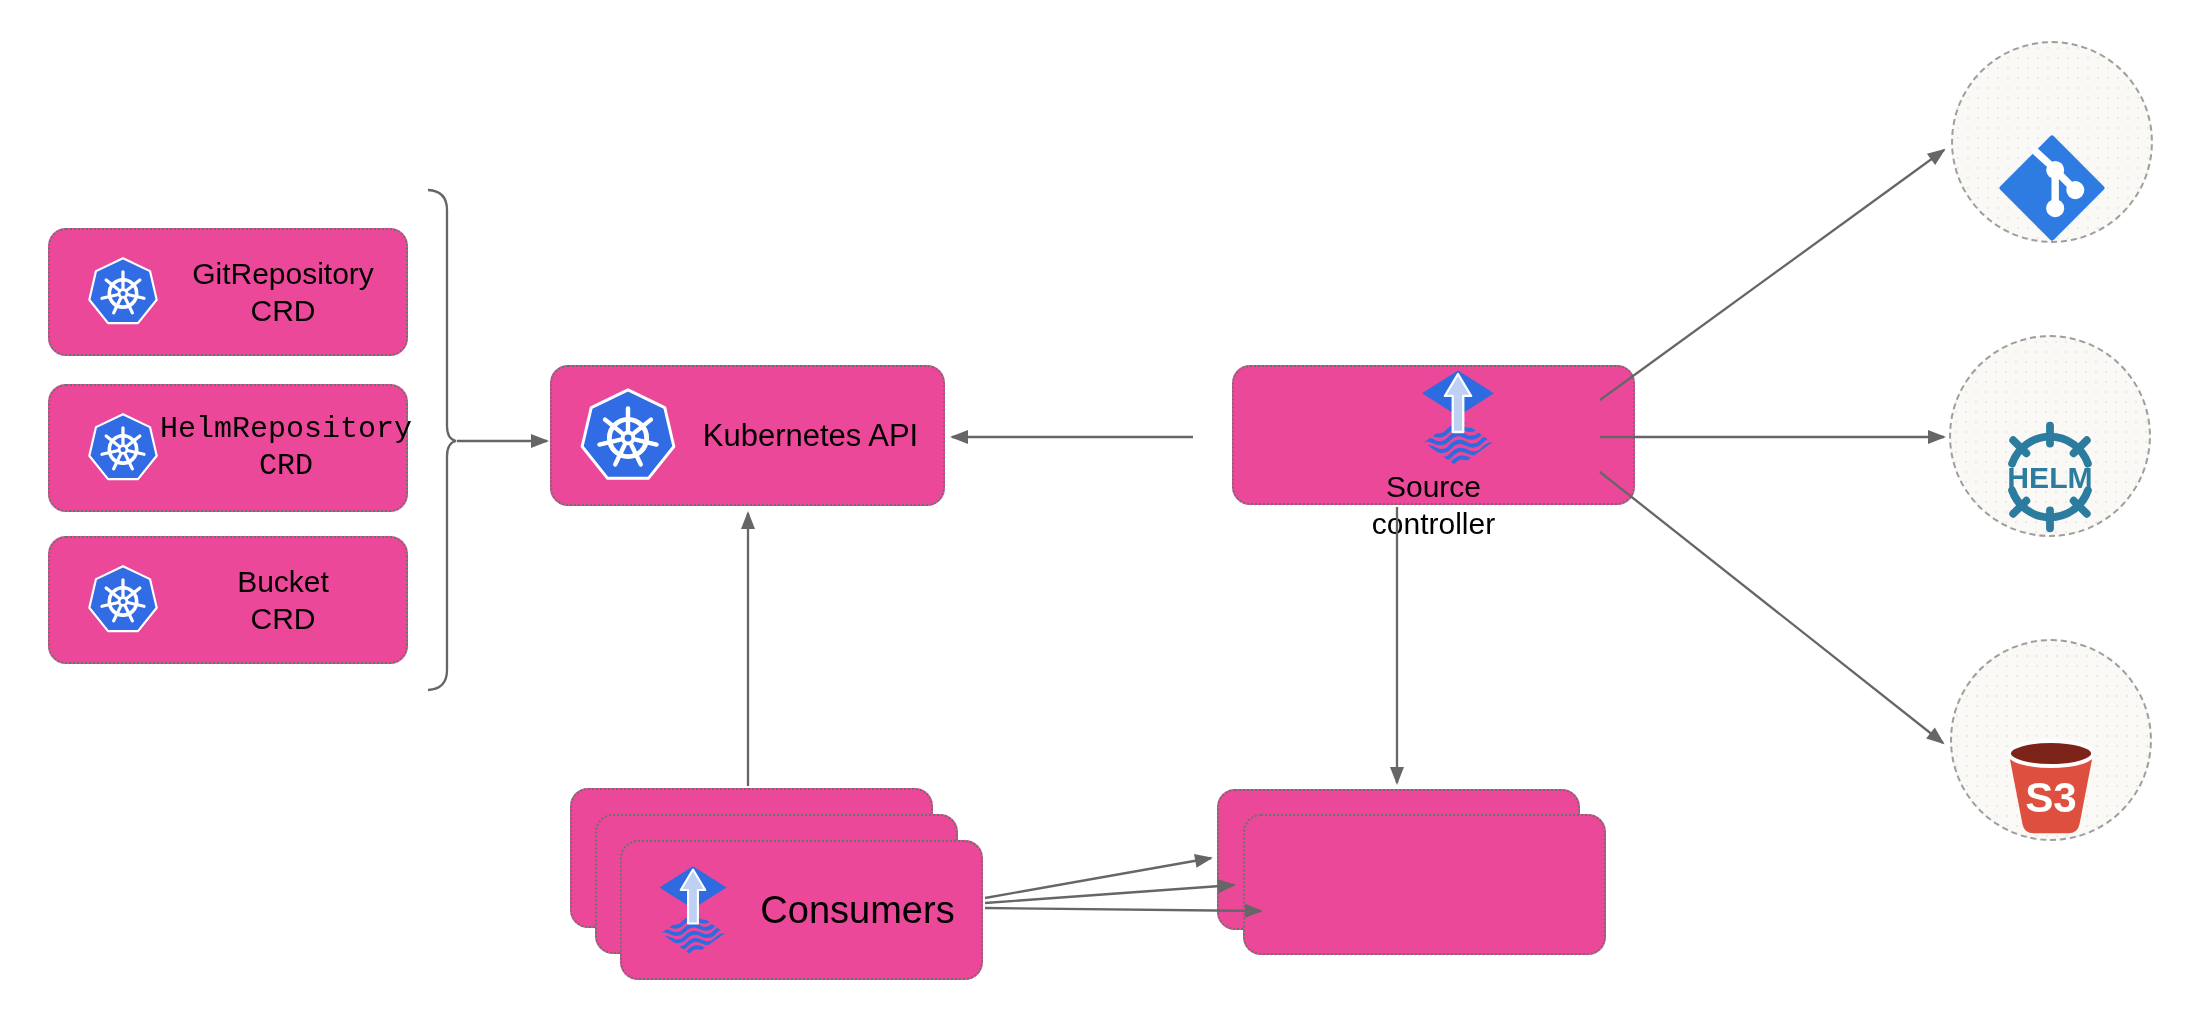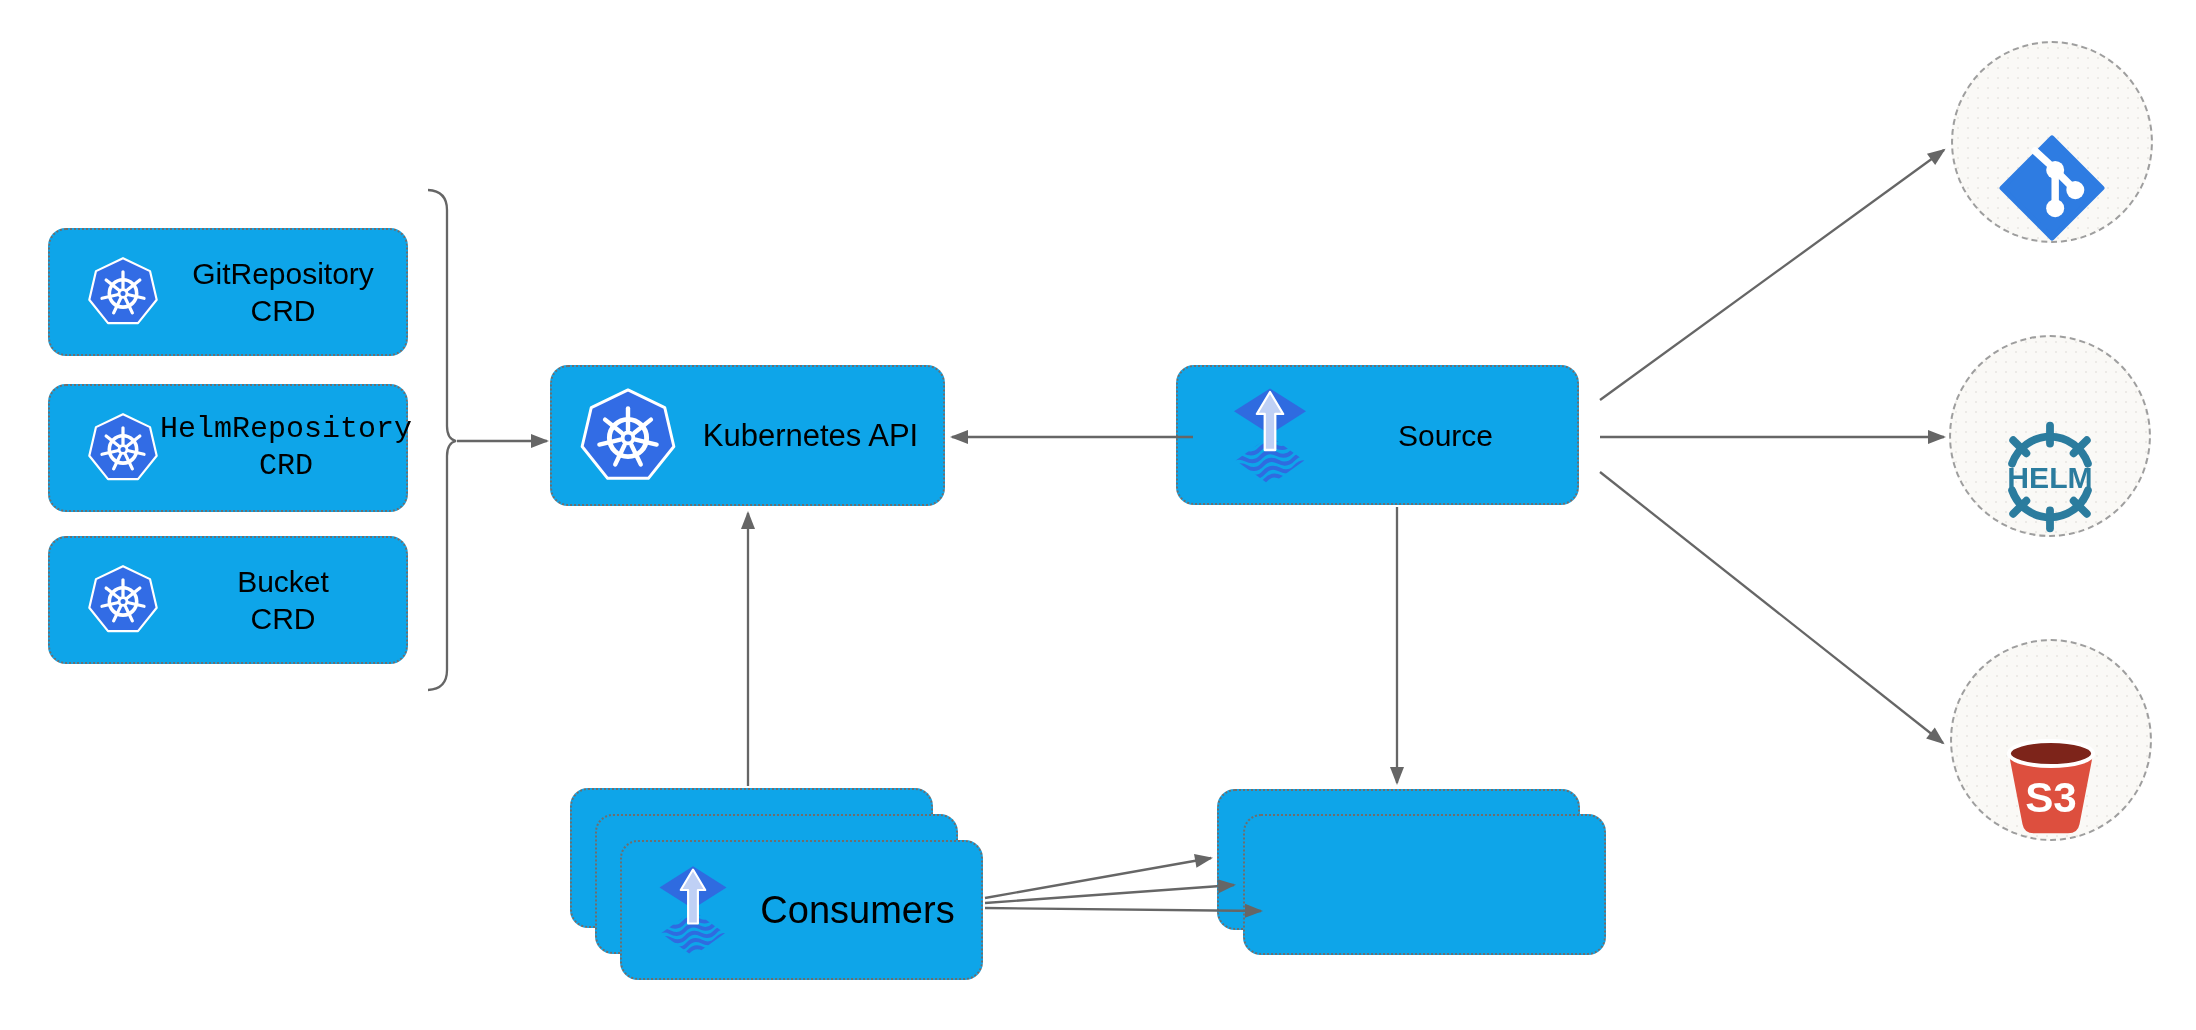--- a/index.html
+++ b/index.html
@@ -1,21 +1,21 @@
 <!DOCTYPE html>
 <html><head>
 <meta charset="utf-8">
 <style>
   html,body{margin:0;padding:0;background:#ffffff;}
   #canvas{
     position:relative;width:2196px;height:1030px;background:#ffffff;overflow:hidden;
     font-family:"Liberation Sans", sans-serif;color:#000;
   }
   .box{
-    position:absolute;background:#0ea5e9;border:2px dotted #6E6E6E;border-radius:18px;
+    position:absolute;background:#ec4899;border:2px dotted #6E6E6E;border-radius:18px;
     box-sizing:border-box;display:flex;align-items:center;
   }
   .box .icon{flex:0 0 auto;display:block;}
   .box .lbl{flex:1;text-align:center;font-size:30px;line-height:37px;color:#000;}
   .lbl .l1,.lbl .l2{display:block;}
   .circle{
     position:absolute;width:202px;height:202px;border-radius:50%;
     border:2.5px dashed #9E9E9E;box-sizing:border-box;
     background-color:#FAF9F6;
     background-image:radial-gradient(circle,#ECEAE6 1.4px,transparent 1.4px);
@@ -122,26 +122,27 @@
     </div>
   </div>
 
   <div class="box" style="left:550px;top:365px;width:395px;height:141px;">
     <svg class="icon" style="margin-left:26px" width="100" height="98" viewBox="0 0 100 100">
         <use href="#sym-k8s"></use>
       </svg>
     <div class="lbl" style="font-size:31px;">Kubernetes API</div>
   </div>
 
-  <div class="box" style="left:1176px;top:365px;width:403px;height:140px;">
+  <div class="box" style="left:1232px;top:365px;width:403px;height:140px;flex-direction:column;">
     <svg class="icon" style="margin-left:48px" width="88" height="101" viewBox="0 0 100 115">
         <use href="#sym-flux"></use>
       </svg>
     <div class="lbl">
       <span class="l1">Source</span>
+      <span class="l2">controller</span>
     </div>
   </div>
 
   <div class="box" style="left:570px;top:788px;width:363px;height:140px;"></div>
   <div class="box" style="left:595px;top:814px;width:363px;height:140px;"></div>
   <div class="box" style="left:620px;top:840px;width:363px;height:140px;">
     <svg class="icon" style="margin-left:30px" width="82" height="94" viewBox="0 0 100 115">
         <use href="#sym-flux"></use>
       </svg>
     <div class="lbl" style="font-size:38px;">Consumers</div>

